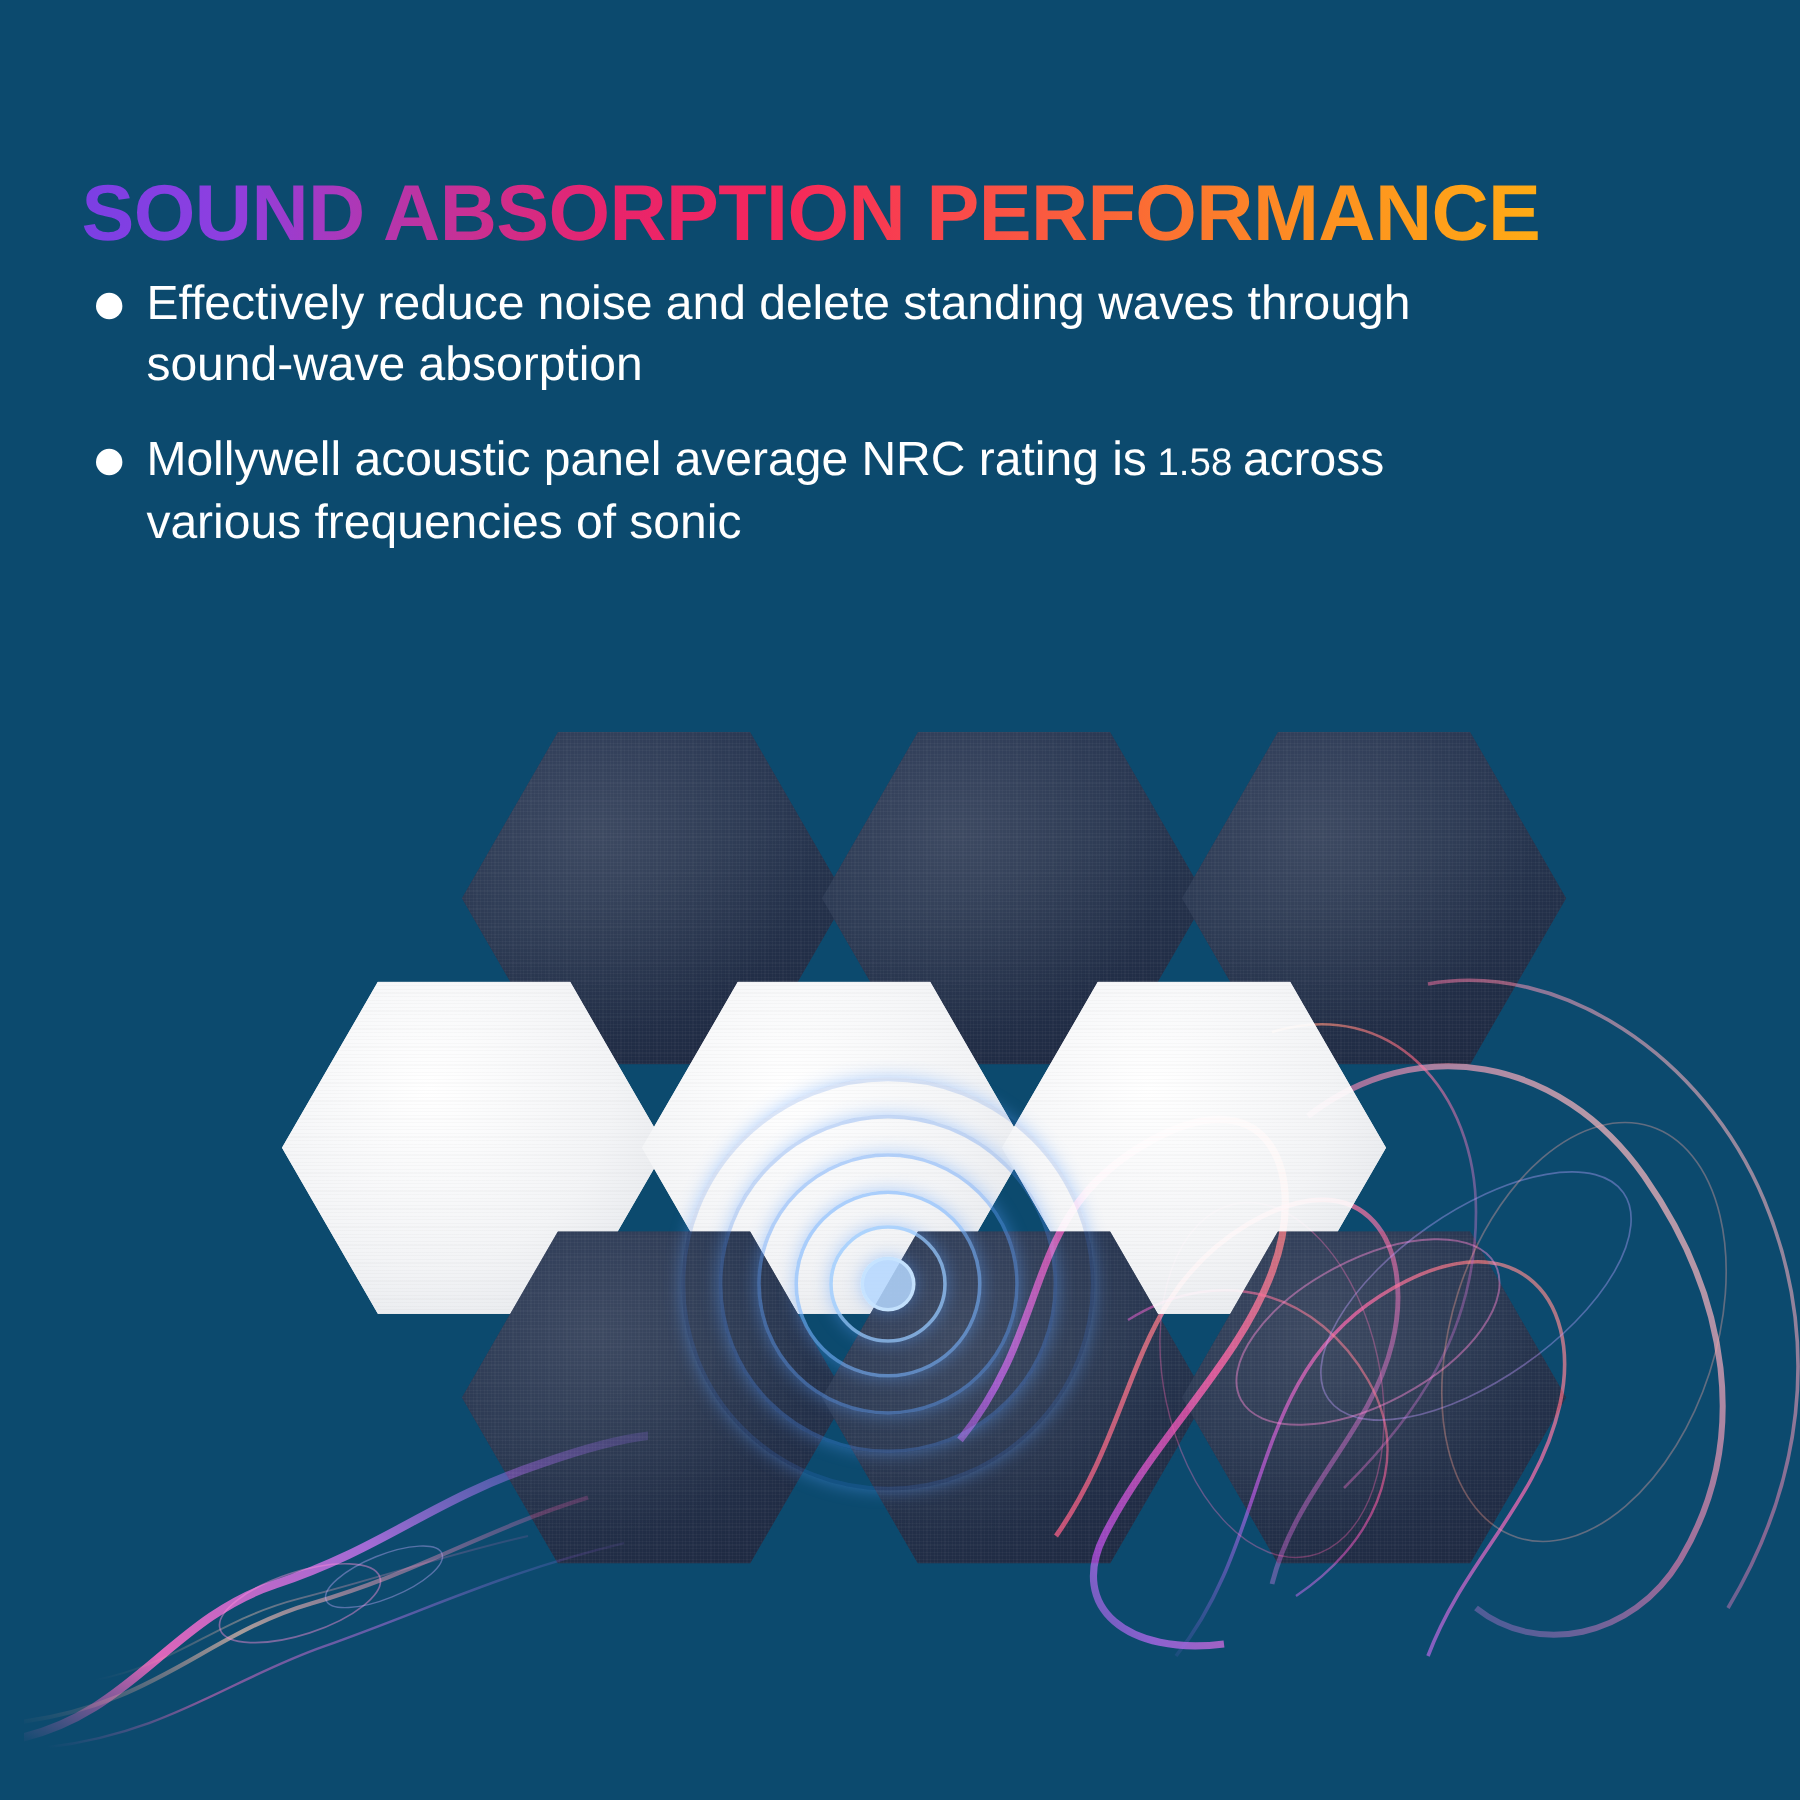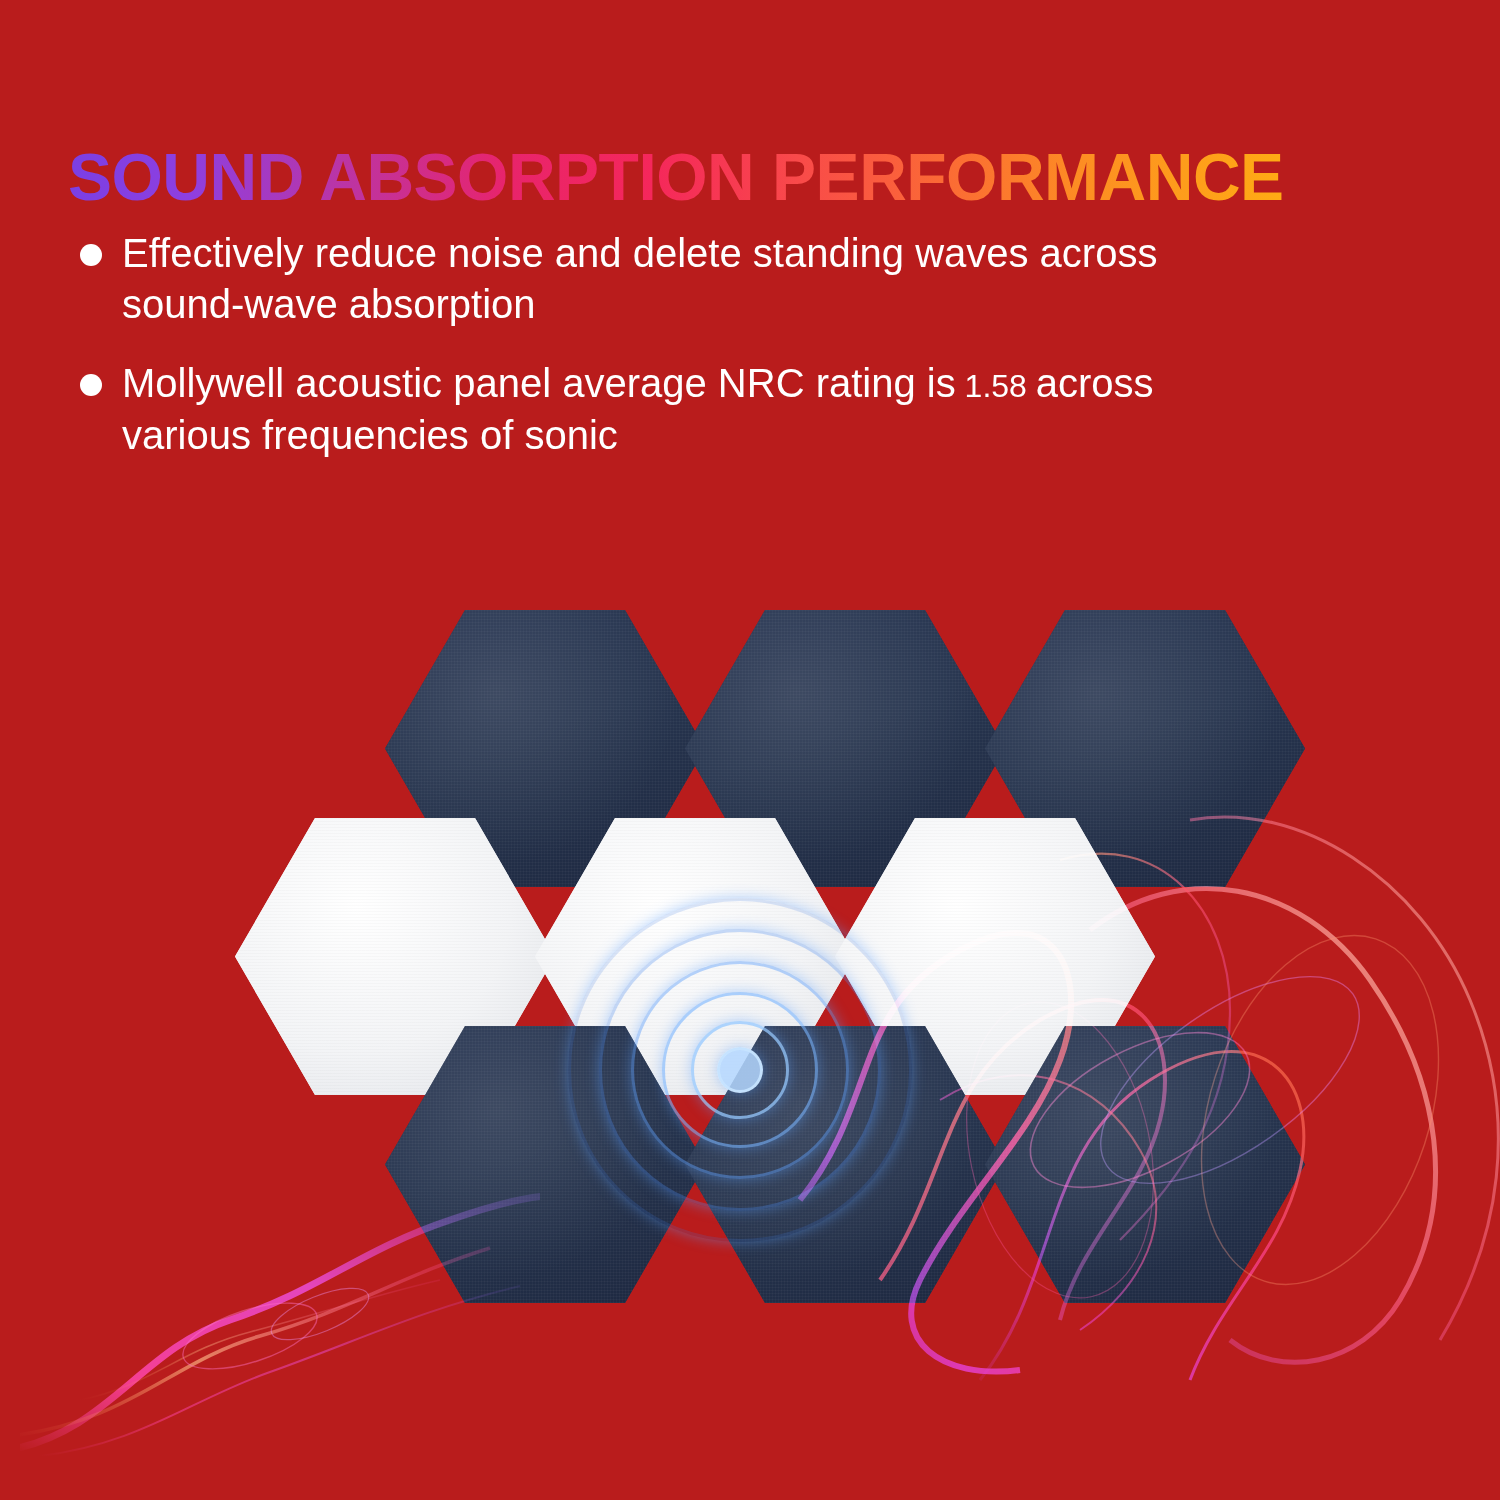--- a/index.html
+++ b/index.html
@@ -10,21 +10,21 @@
   body {
     width: 1500px;
     height: 1500px;
     overflow: hidden;
     font-family: "Liberation Sans", sans-serif;
     position: relative;
   }
   .page {
     position: absolute;
     inset: 0;
-    background: #b91c1c;
+    background: #0c4a6e;
   }
 
   
   .headline {
     position: absolute;
     left: 68px;
     top: 100px;
     font-size: 66px;
     font-weight: bold;
     letter-spacing: -0.5px;
@@ -178,21 +178,21 @@
 <body>
 
 <div class="page">
 
   <h1 class="headline">SOUND ABSORPTION PERFORMANCE</h1>
 
   <div class="bullets">
 
     <div class="bullet-row">
       <span class="bullet-dot"></span>
-      <span class="bullet-text">Effectively reduce noise and delete standing waves across sound-wave absorption</span>
+      <span class="bullet-text">Effectively reduce noise and delete standing waves through sound-wave absorption</span>
     </div>
 
     <div class="bullet-row">
       <span class="bullet-dot"></span>
       <span class="bullet-text"><span>Mollywell acoustic panel average NRC rating is</span><span class="nrc">&nbsp;<span>1.58</span>&nbsp;</span><span>across various frequencies of sonic</span></span>
     </div>
 
   </div>
 
   <div class="stage">

